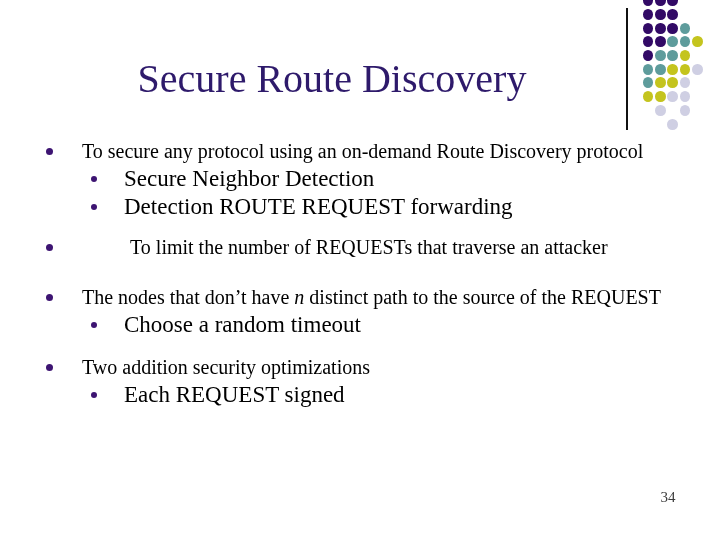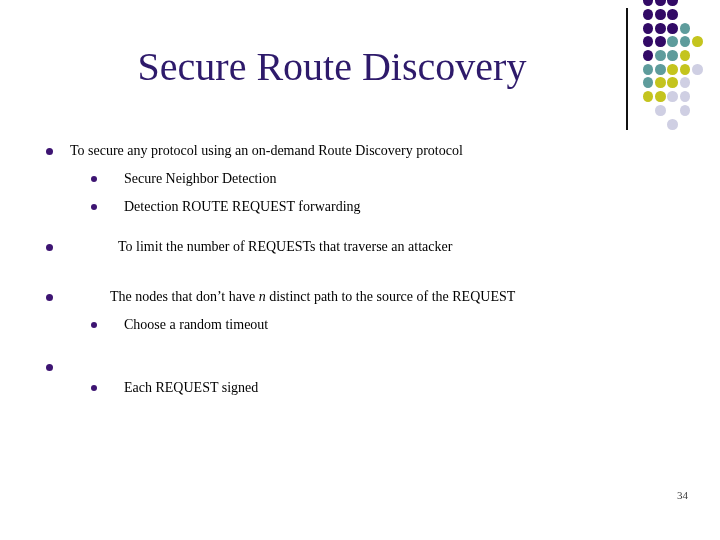--- a/index.html
+++ b/index.html
@@ -10,21 +10,21 @@
   #slide {
     position: relative;
     width: 720px; height: 540px;
     background: #ffffff;
     overflow: hidden;
   }
 
   
   .title {
     position: absolute;
-    top: 44px; left: 20px; width: 624px;
+    top: 56px; left: 20px; width: 624px;
     margin: 0;
     text-align: center;
     font-size: 40px;
     font-weight: 400;
     letter-spacing: 0px;
     color: var(--title, #2E1A6B);
     line-height: 1.15;
   }
 
   
@@ -66,35 +66,35 @@
     line-height: 22px;
     margin-bottom: 6px;
   }
   .bul {
     flex: none;
     border-radius: 50%;
     background: var(--bullet, #3D1472);
   }
   .l1 .bul { width: 7px; height: 7px; margin: 8px 0 0 46px; }
   .l2 .bul { width: 6px; height: 6px; margin: 8px 0 0 91px; }
-  .l1 .txt { margin-left: 17px; font-size: 14px; }
-  .l2 .txt { margin-left: 27px; font-size: 14px; }
+  .l1 .txt { margin-left: 29px; font-size: 20px; }
+  .l2 .txt { margin-left: 27px; font-size: 23px; }
   .var { font-style: italic; }
 
   .mt-b2 { margin-top: 18px; gap: 48px; }
-  .mt-b3 { margin-top: 28px; gap: 40px; }
+  .mt-b3 { margin-top: 28px; }
   .mt-b4 { margin-top: 20px; }
 
   
   .pagenum {
     position: absolute;
     left: 648px; top: 489px;
     width: 40px;
-    text-align: right;
-    font-size: 11px;
+    text-align: center;
+    font-size: 15px;
     color: #3c3c3c;
   }
 </style>
 </head>
 <body>
 
 <div id="slide">
 
   <h1 class="title">Secure Route Discovery</h1>
 
@@ -186,20 +186,21 @@
       <span class="bul"></span>
       <span class="txt"><span>The nodes that don’t have </span><i class="var">n</i><span> distinct path to the source of the REQUEST</span></span>
     </div>
     <div class="line l2">
       <span class="bul"></span>
       <span class="txt">Choose a random timeout</span>
     </div>
 
     <div class="line l1 mt-b4">
       <span class="bul"></span>
+      <span class="txt">Two addition security optimizations</span>
     </div>
     <div class="line l2">
       <span class="bul"></span>
       <span class="txt">Each REQUEST signed</span>
     </div>
 
   </div>
 
   <div class="pagenum">34</div>
 

